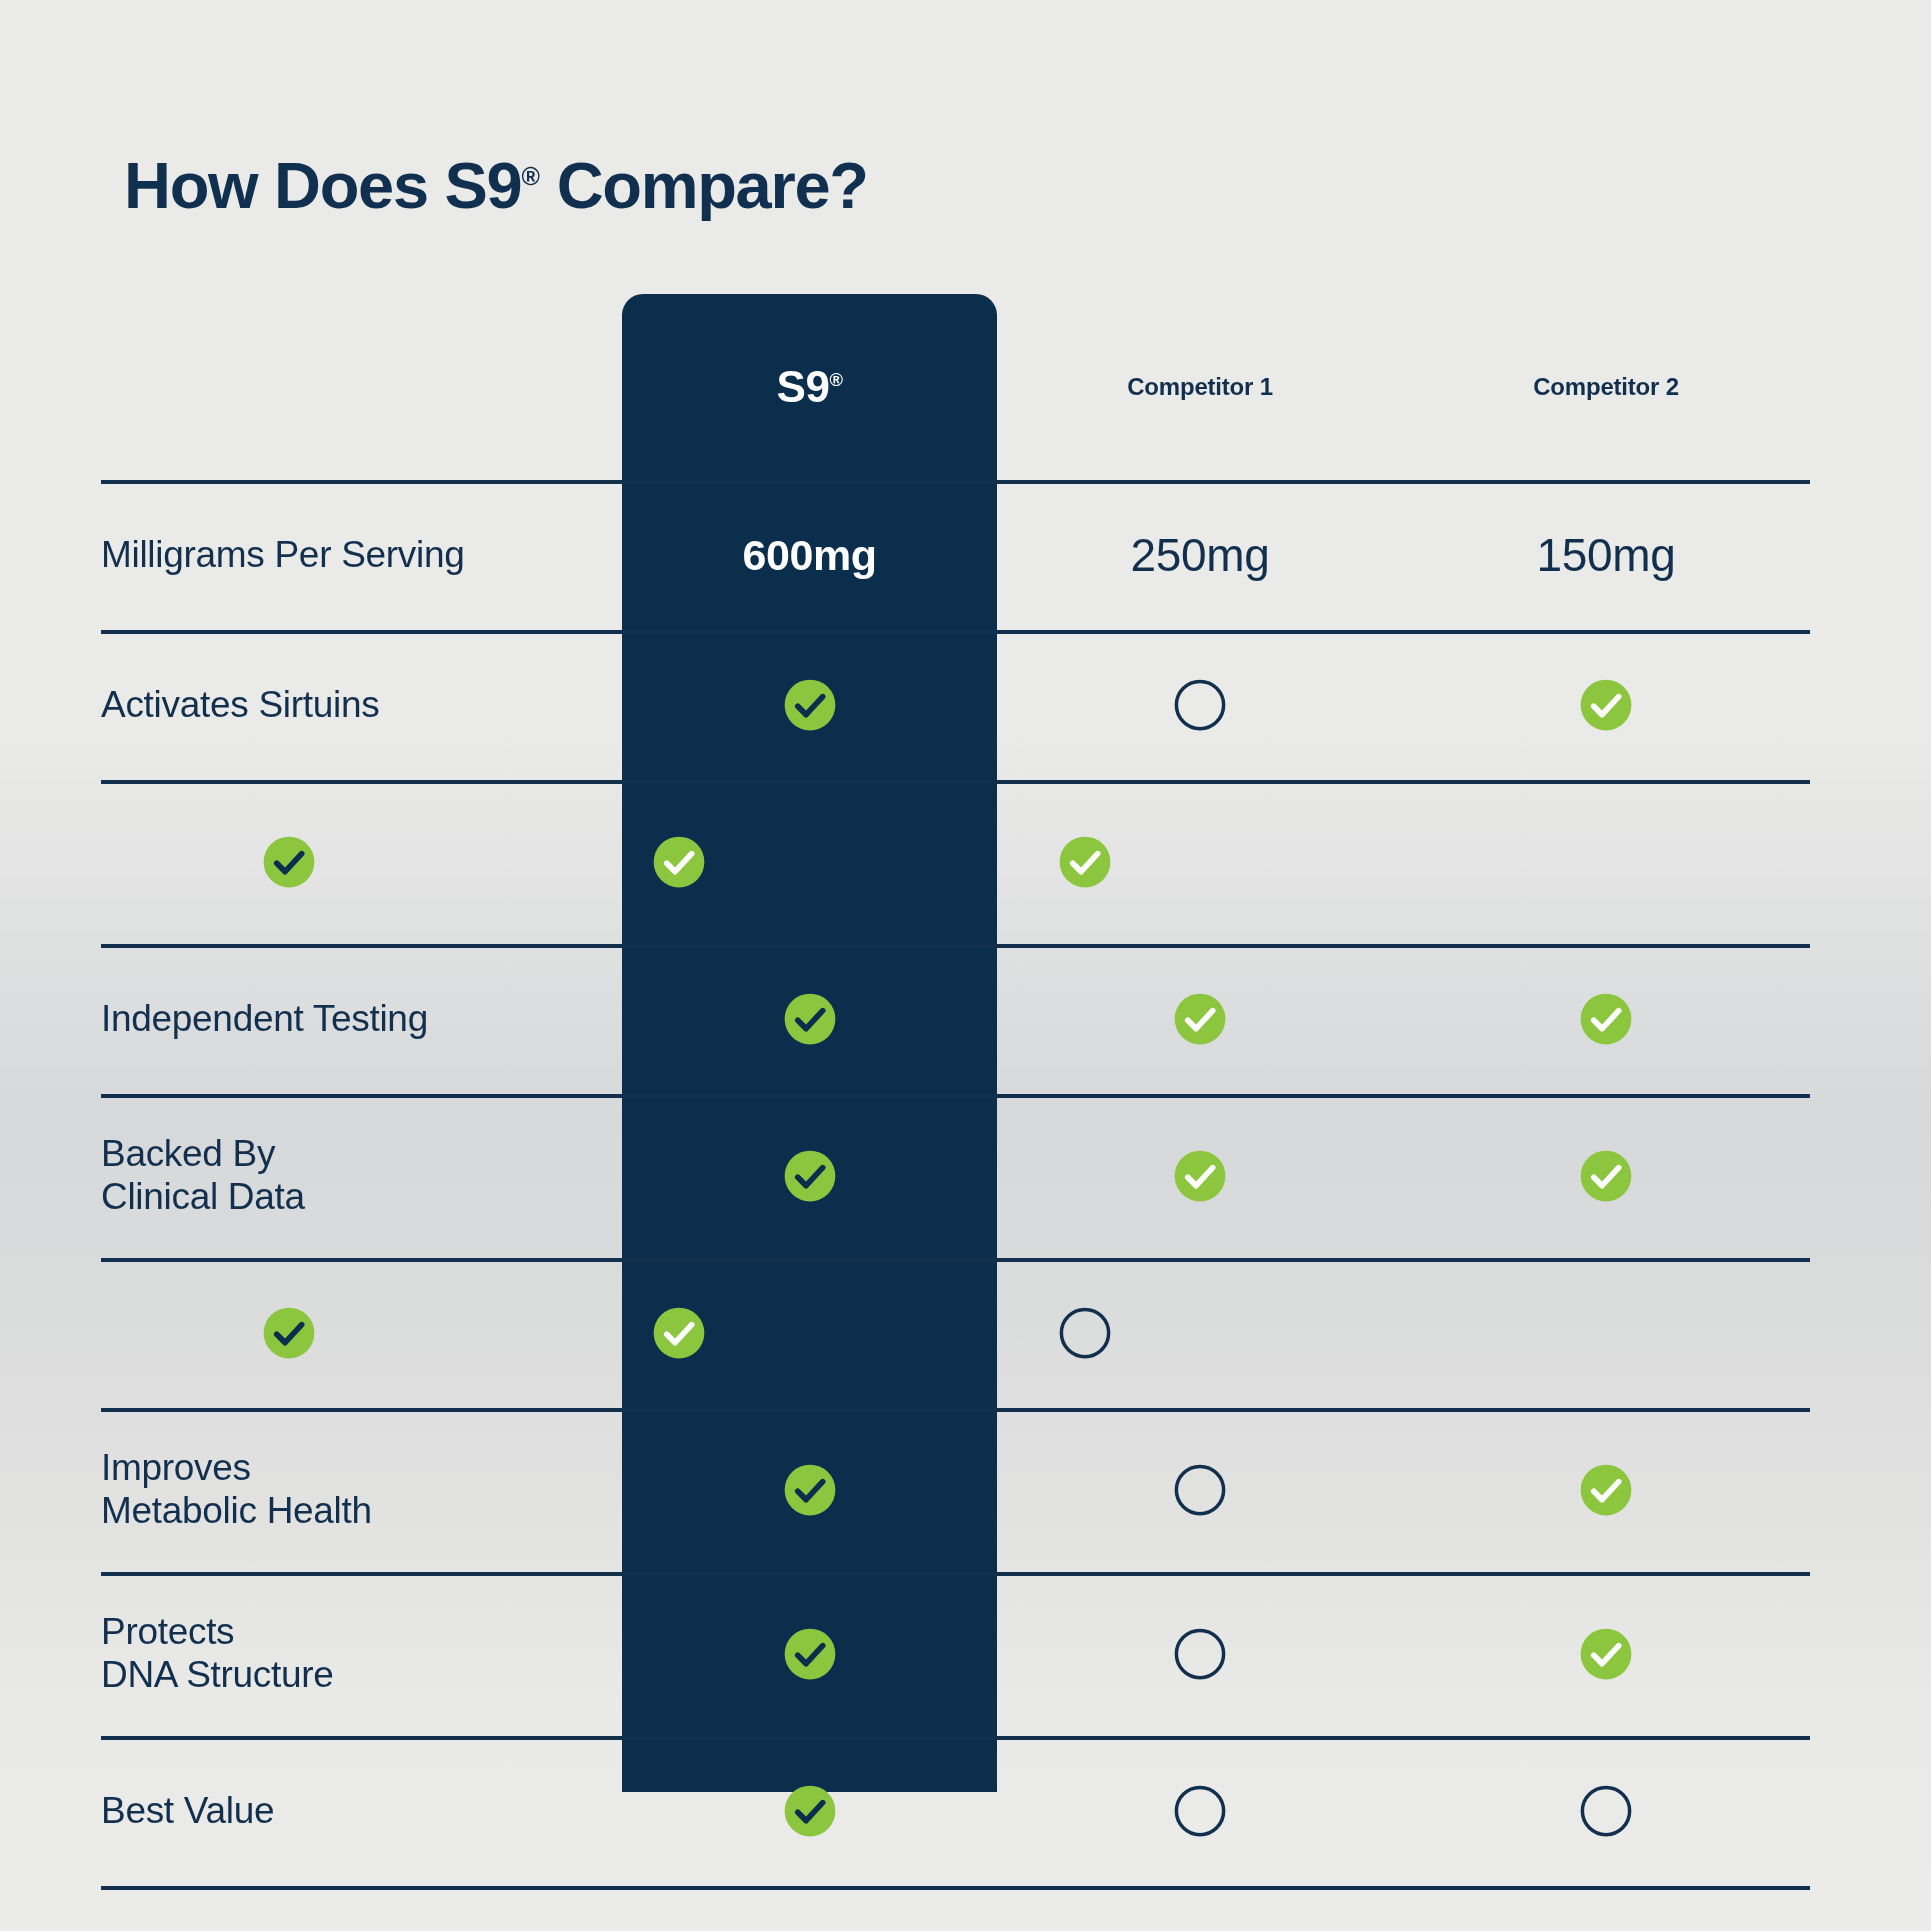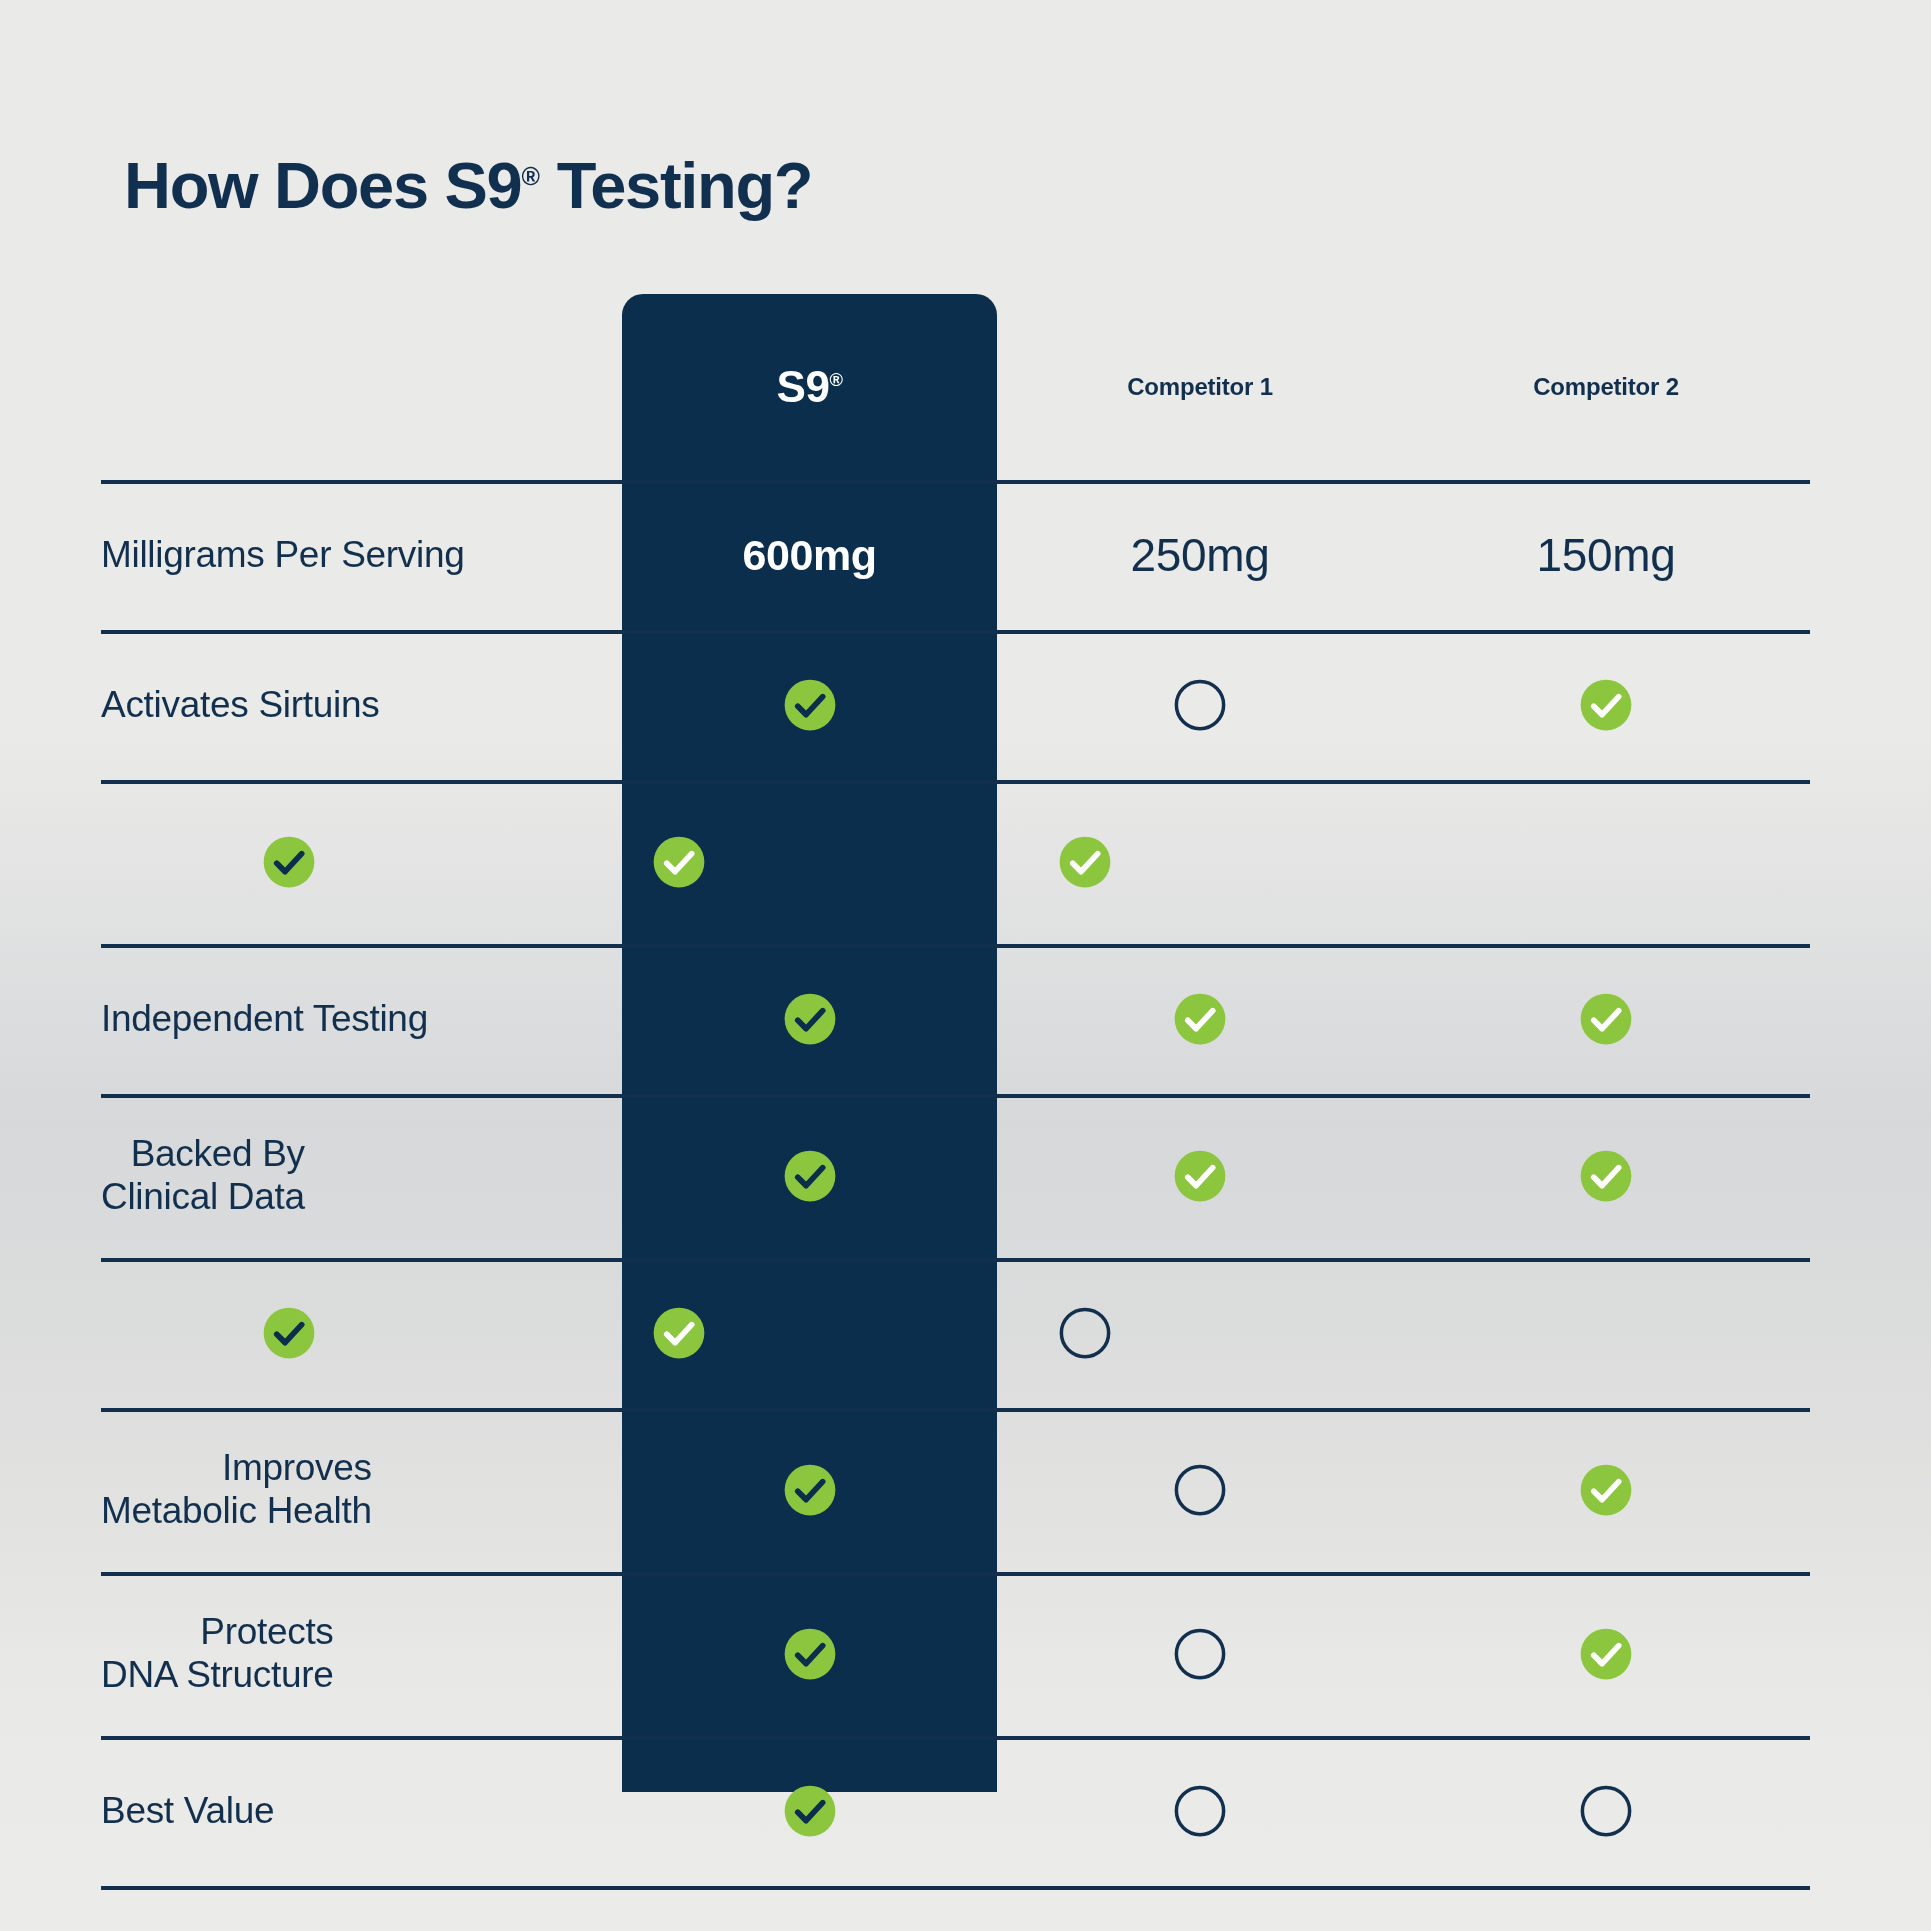--- a/index.html
+++ b/index.html
@@ -79,21 +79,20 @@
   .t-row.header-row { height: 186px; }
   .t-row .cell {
     display: flex;
     align-items: center;
     box-sizing: border-box;
   }
   .cell.c-label {
     width: 521px;
     padding-left: 0px;
     padding-right: 23px;
-    text-align: right;
   }
   .cell.c-s9 {
     width: 375px;
     justify-content: center;
   }
   .cell.c-comp {
     width: 406px;
     justify-content: center;
   }
 
@@ -170,21 +169,21 @@
   .mark-empty-circle {
     fill: none;
     stroke: #12304e;
     stroke-width: 4;
   }
 </style>
 </head>
 <body>
 
 <h1 id="page-title">
-  <span>How Does S9</span><span class="reg">®</span><span> Testing?</span>
+  <span>How Does S9</span><span class="reg">®</span><span> Compare?</span>
 </h1>
 
 <div id="compare-table">
 
   <div id="s9-column-panel"></div>
 
   <div id="table-grid">
       <div class="t-row header-row">  
         <div class="cell c-label"></div>  
         <div class="cell c-s9">    

